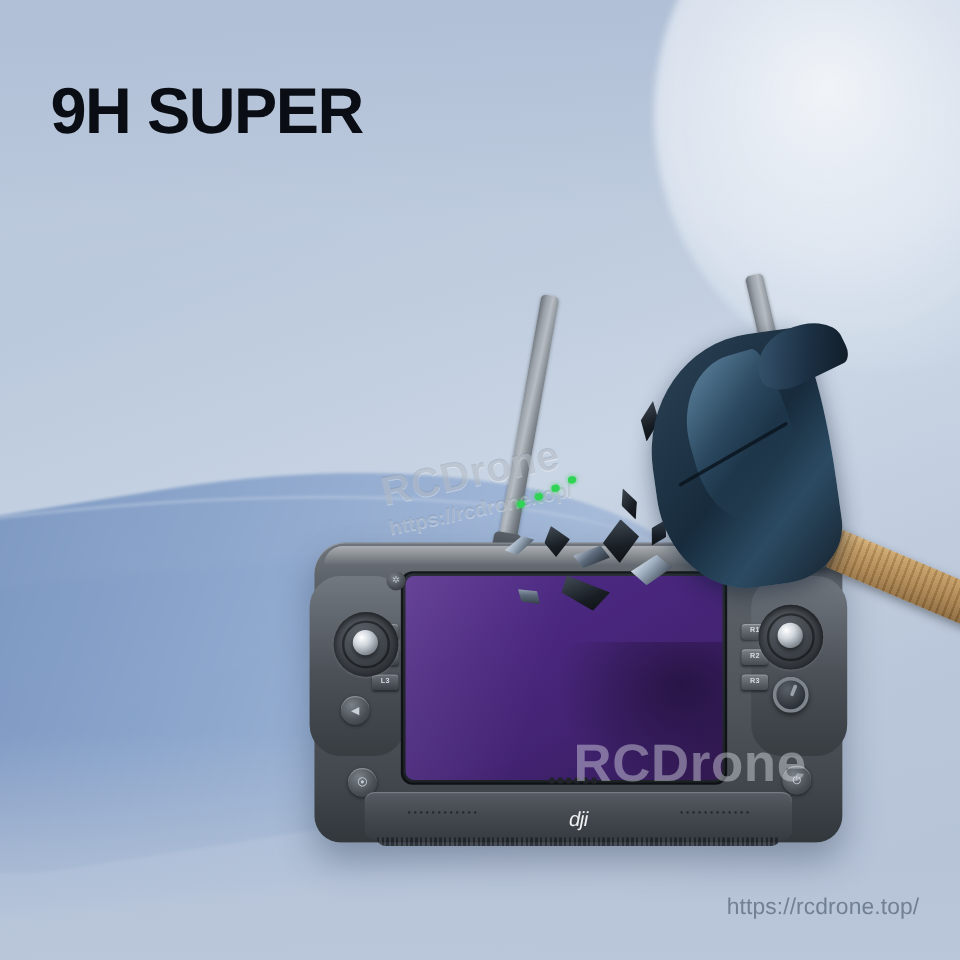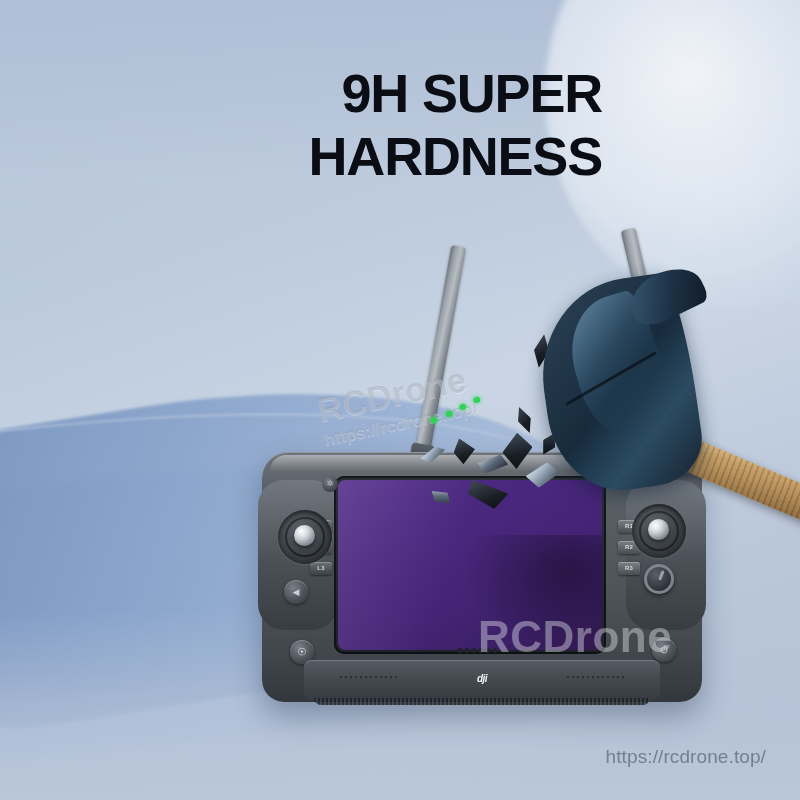--- a/index.html
+++ b/index.html
@@ -65,21 +65,21 @@
   }
   .bg-bottom-fade{
     position:absolute; left:0; bottom:0; width:800px; height:190px;
     background:linear-gradient(180deg,rgba(178,192,214,0) 0%,rgba(183,196,216,.65) 55%,rgba(186,199,218,.95) 100%);
   }
 
   
   .headline{
     position:absolute; left:42px; top:62px; width:560px;
     font-size:54px; font-weight:700; letter-spacing:-1.2px;
-    line-height:1.17; color:#0a0d14;text-align:right;
+    line-height:1.17; color:#0a0d14;
   }
   .headline .l2{ display:block; }
   .subtitle{
     position:absolute; left:43px; top:228px; width:600px;
     font-size:25px; font-weight:400; color:#1c2230; letter-spacing:-.2px;
   }
 
   
   #device{ position:absolute; left:262px; top:438px; width:440px; height:275px; }
 
@@ -196,21 +196,21 @@
   }
 
   .lowbar{
     position:absolute; left:42px; top:208px; width:356px; height:40px;
     border-radius:8px;
     background:linear-gradient(180deg,#565c63 0%,#454a50 45%,#363b41 100%);
     box-shadow:inset 0 1px 0 rgba(255,255,255,.2);
   }
   .dji{
     position:absolute; left:50%; top:13px; transform:translateX(-50%);
-    color:#f0f2f4; font-size:10px; font-weight:700; font-style:italic; letter-spacing:-.5px;
+    color:#f0f2f4; font-size:17px; font-weight:400; font-style:italic; letter-spacing:-.5px;
   }
   .grille{ position:absolute; top:16px; display:flex; gap:3px; }
   .grille span{ width:2px; height:2px; border-radius:50%; background:#23272c; }
   .grille-l{ left:36px; }
   .grille-r{ right:36px; }
   .bot-vent{
     position:absolute; left:52px; bottom:-3px; width:336px; height:7px;
     border-radius:0 0 10px 10px;
     background:repeating-linear-gradient(90deg,#1d2126 0 2px,#3a3f45 2px 4px);
     opacity:.85;
@@ -309,21 +309,20 @@
   <div class="bg-glow-tr"></div>
   <div class="bg-glow-tr2"></div>
   <div class="wave wave3"></div>
   <div class="wave wave2"></div>
   <div class="wave wave1"></div>
   <div class="wave-edge"></div>
   <div class="bg-bottom-fade"></div>
 
   <div class="headline">
     <span>9H SUPER</span>
-    <span class="l2">HARDNESS</span>
   </div>
 
   <div id="device">
     <div class="ant ant-l"></div>
     <div class="ant ant-r"></div>
     <div class="ant-base ant-base-l"></div>
     <div class="ant-base ant-base-r"></div>
 
     <div class="body-shell">
       <div class="body-top-hl"></div>

